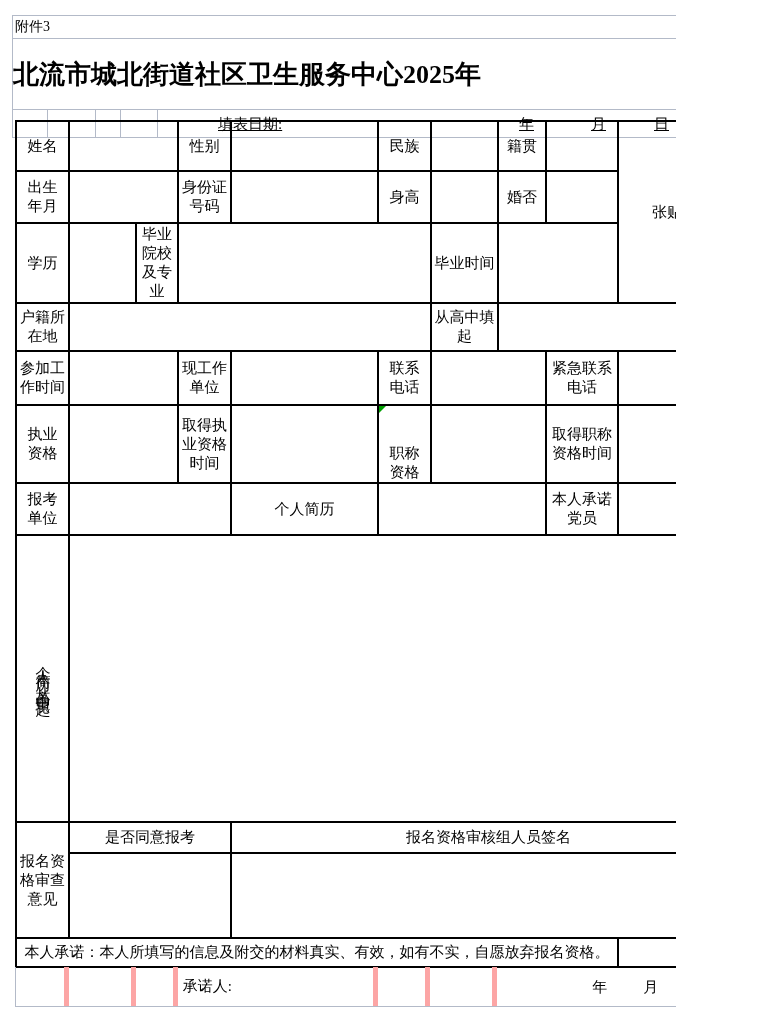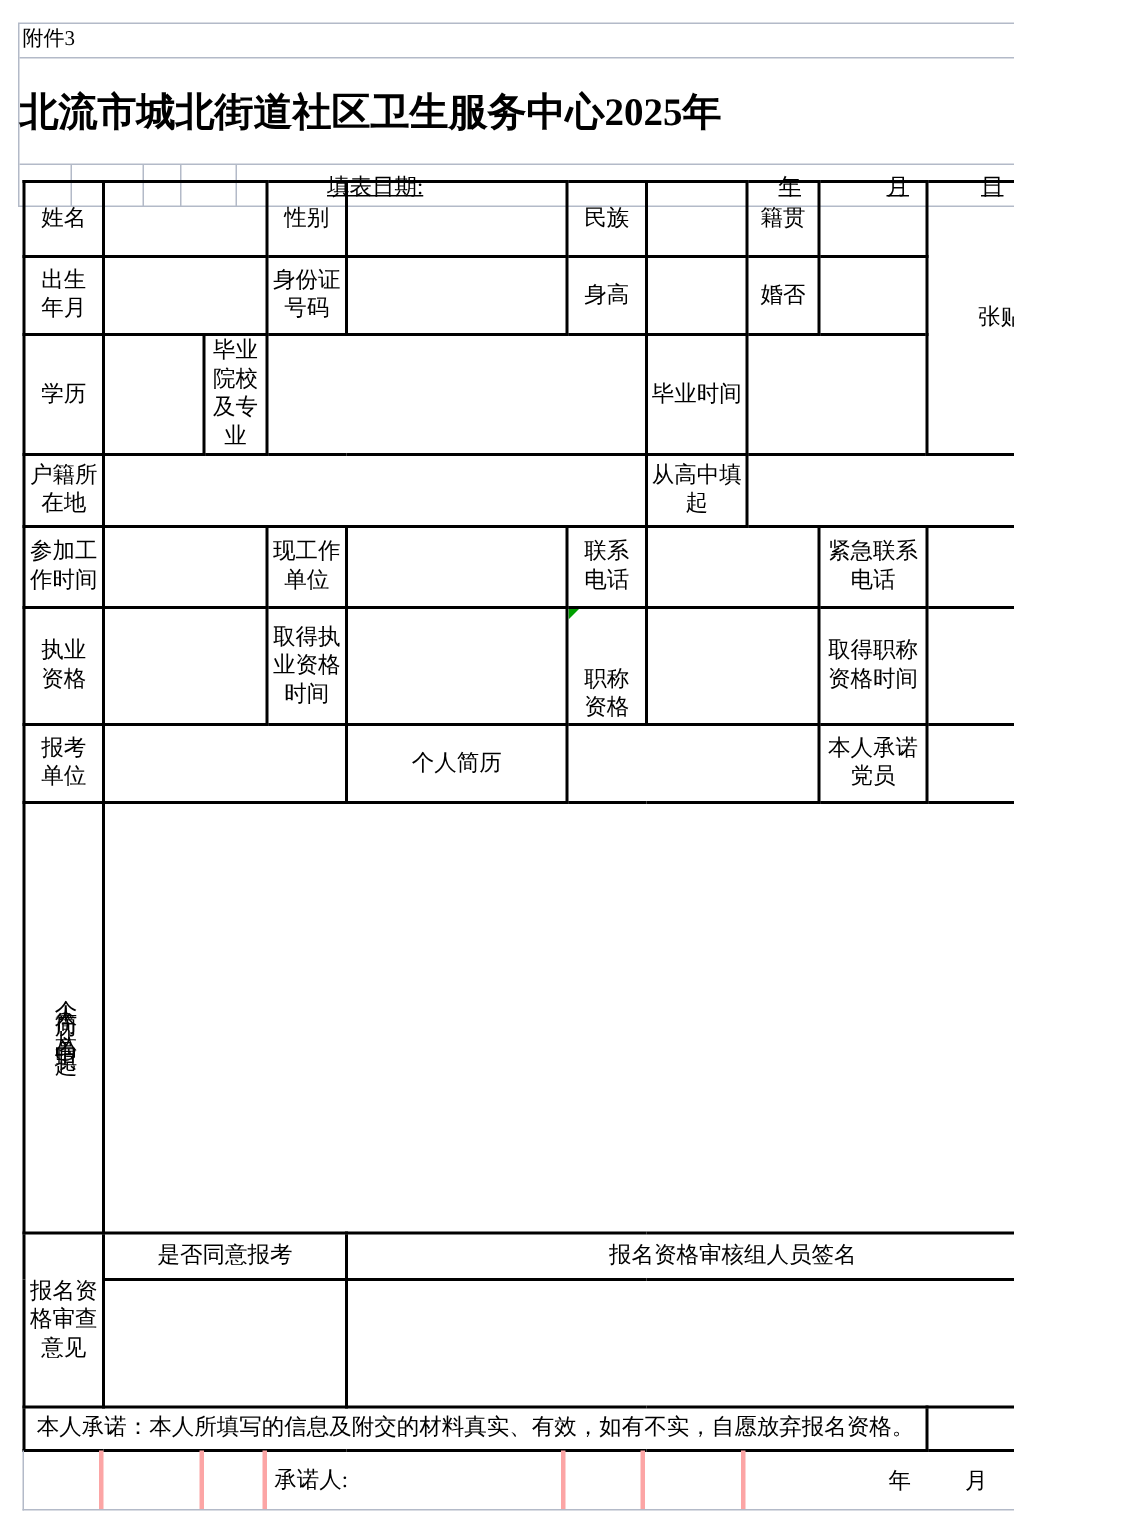--- a/index.html
+++ b/index.html
@@ -32,21 +32,21 @@
   .v-label{writing-mode:vertical-rl;text-orientation:mixed;display:inline-block;
            letter-spacing:4px;font-size:15px;}
   td.has-marker{position:relative;}
   .comment-marker{position:absolute;left:0;top:0;width:0;height:0;
                   border-top:7px solid #00a000;border-right:7px solid transparent;}
 
   
   .bottom-row{position:absolute;left:15px;top:967px;width:728px;height:40px;display:flex;
               border-left:1px solid #b3bac8;border-bottom:1px solid #b3bac8;box-sizing:border-box;
               font-size:15px;}
-  .bottom-cell{border-right:3px solid #fca5a5;box-sizing:border-box;height:100%;
+  .bottom-cell{border-right:5px solid #fca5a5;box-sizing:border-box;height:100%;
                display:flex;align-items:center;}
   .bottom-cell.lefttxt{justify-content:flex-start;padding-left:5px;box-sizing:border-box;}
   .ymd-cell{position:relative;}
   .ymd-cell .txt{position:absolute;top:11px;}
 </style>
 </head>
 <body>
 
 <div class="page">
 

